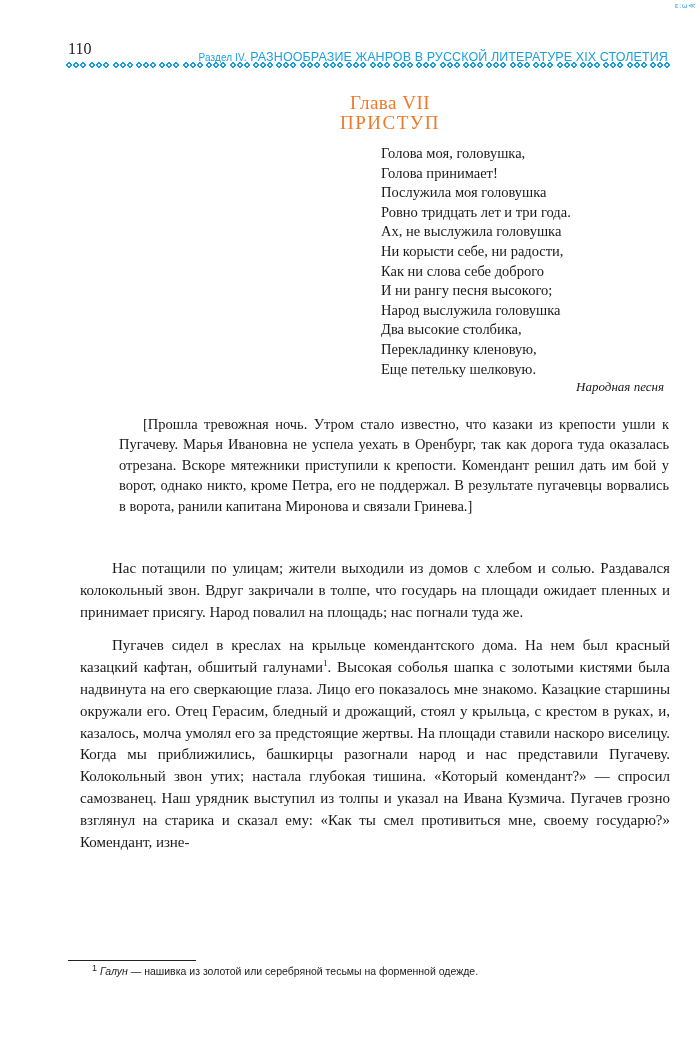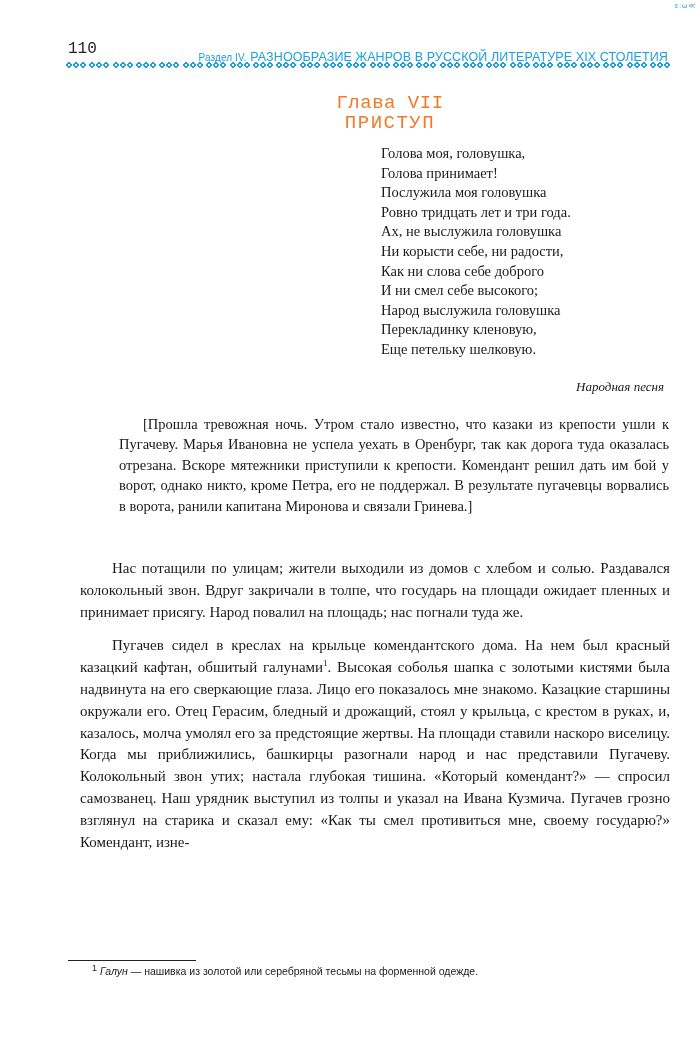--- a/index.html
+++ b/index.html
@@ -28,21 +28,21 @@
       position: absolute;
       top: 40px;
       left: 68px;
       width: 600px;
       height: 20px;
     }
     .page-number {
       position: absolute;
       left: 0;
       top: 0;
-      font-family: Liberation Mono, monospace;
+      font-family: Liberation Serif, serif;
       font-size: 16px;
       color: #222;
     }
     .section-title {
       position: absolute;
       right: 0;
       top: 2px;
       font-family: "Liberation Sans", sans-serif;
       font-size: 12.5px;
       color: #1a9fe0;
@@ -71,21 +71,21 @@
         radial-gradient(circle at 3px 3px, transparent 1.4px, #1a9fe0 1.5px, #1a9fe0 2.6px, transparent 2.7px),
         radial-gradient(circle at 10px 3px, transparent 1.4px, #1a9fe0 1.5px, #1a9fe0 2.6px, transparent 2.7px),
         radial-gradient(circle at 17px 3px, transparent 1.4px, #1a9fe0 1.5px, #1a9fe0 2.6px, transparent 2.7px);
     }
     .chapter-heading {
       position: absolute;
       top: 93px;
       left: 270px;
       width: 240px;
       text-align: center;
-      font-family: Liberation Mono, monospace;
+      font-family: Liberation Serif, serif;
       color: #f07a2a;
       line-height: 20px;
     }
     .chapter-heading .ch-num {
       font-size: 19px;
       letter-spacing: 0.5px;
     }
     .chapter-heading .ch-title {
       font-size: 19px;
       letter-spacing: 1.5px;
@@ -206,22 +206,23 @@
 </div>
 
 <div class="epigraph">
   <div class="line">Голова моя, головушка,</div>
   <div class="line">Голова принимает!</div>
   <div class="line">Послужила моя головушка</div>
   <div class="line">Ровно тридцать лет и три года.</div>
   <div class="line">Ах, не выслужила головушка</div>
   <div class="line">Ни корысти себе, ни радости,</div>
   <div class="line">Как ни слова себе доброго</div>
-  <div class="line">И ни смел себе высокого;</div>
+  <div class="line">И ни рангу песня высокого;</div>
   <div class="line">Народ выслужила головушка</div>
+  <div class="line">Два высокие столбика,</div>
   <div class="line">Перекладинку кленовую,</div>
   <div class="line">Еще петельку шелковую.</div>
 </div>
 <div class="epigraph-source">Народная песня</div>
 
 <div class="summary">
   <p>[Прошла тревожная ночь. Утром стало известно, что казаки из крепости ушли к Пугачеву. Марья Ивановна не успела уехать в Оренбург, так как дорога туда оказалась отрезана. Вскоре мятежники приступили к крепости. Комендант решил дать им бой у ворот, однако никто, кроме Петра, его не поддержал. В результате пугачевцы ворвались в ворота, ранили капитана Миронова и связали Гринева.]</p>
 </div>
 
 <div class="body-text">

